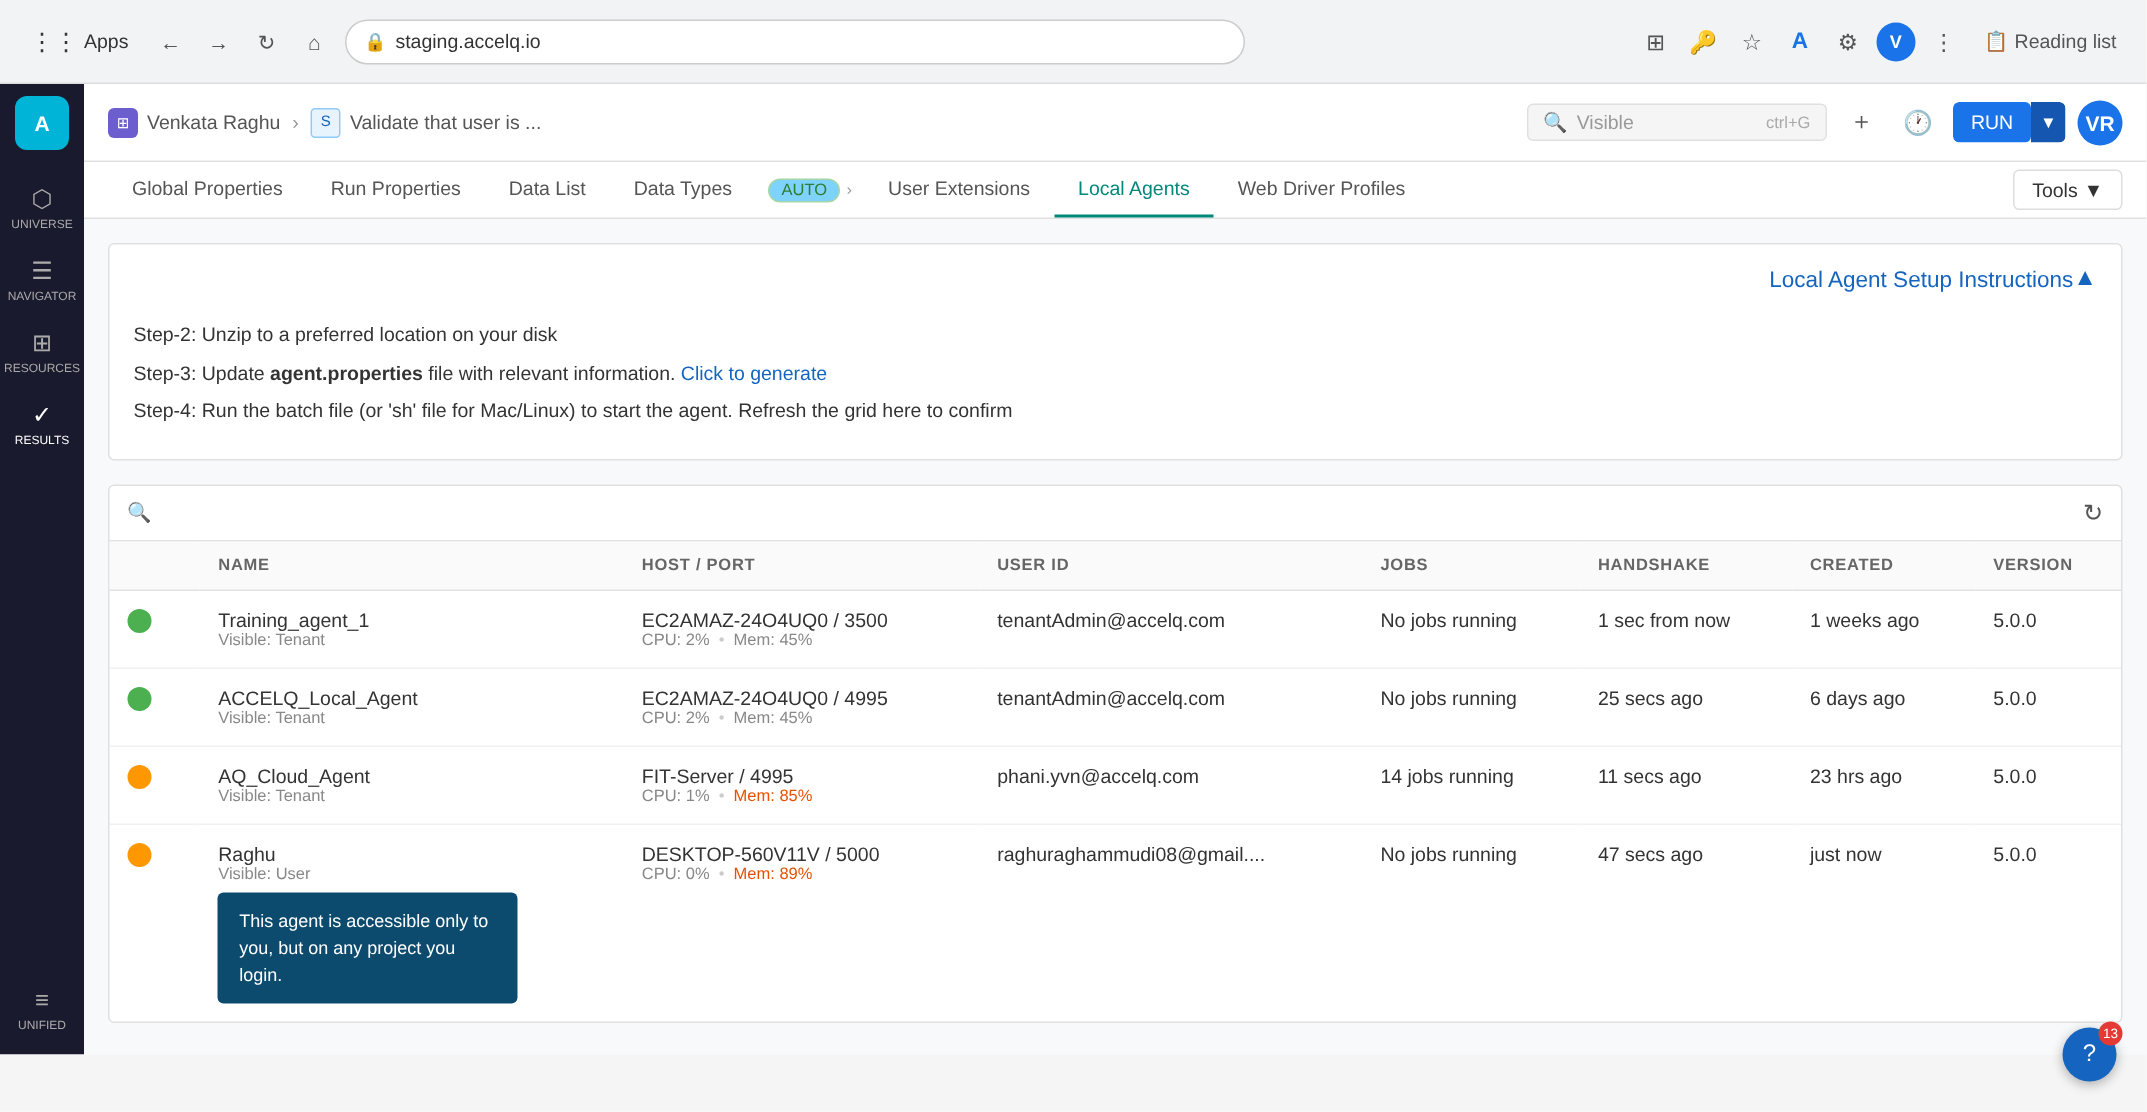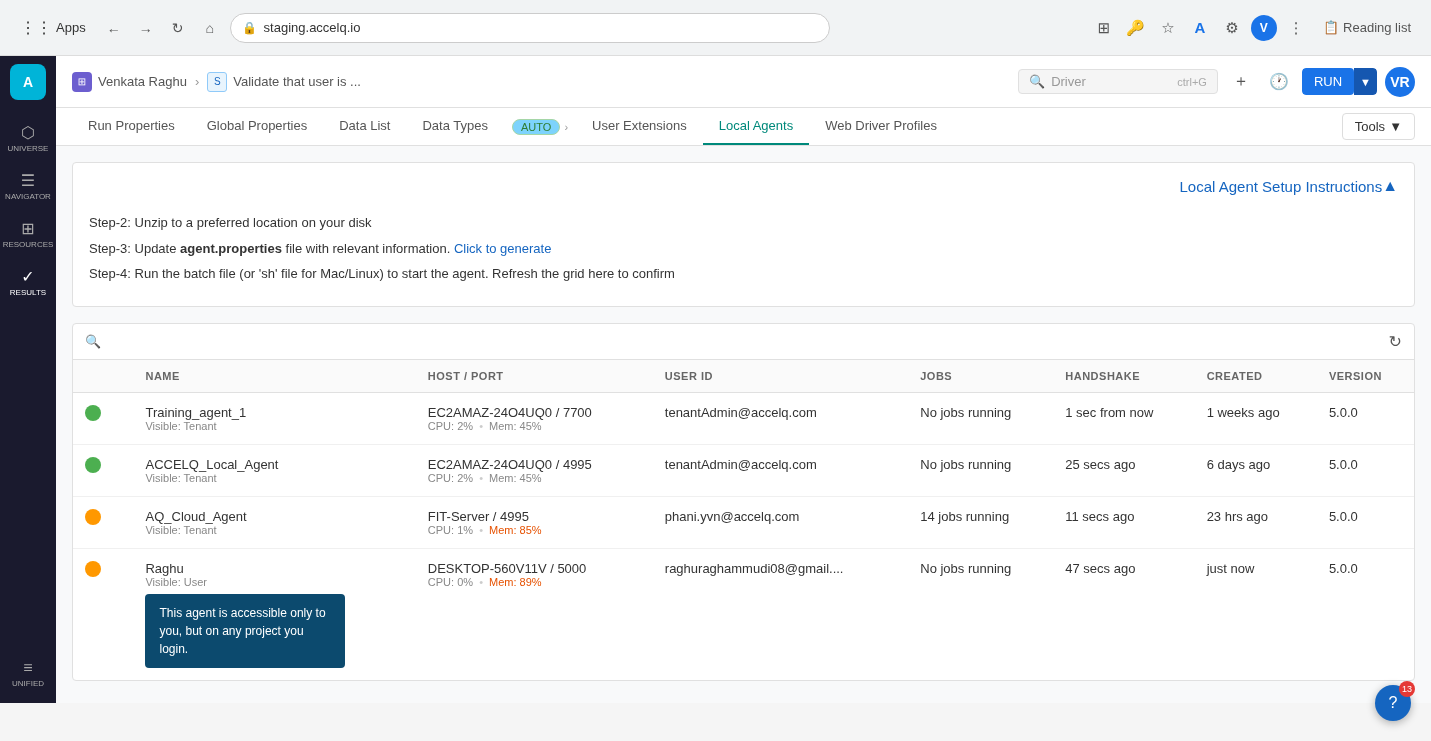--- a/index.html
+++ b/index.html
@@ -463,45 +463,45 @@
         <div class="breadcrumb-step">
           <div class="step-icon">S</div>
           <span>Validate that user is ...</span>
         </div>
       </div>
 
       <div class="header-spacer"></div>
 
       <div class="search-bar">
         <span>🔍</span>
-        <span>Driver</span>
+        <span>Visible</span>
         <span style="margin-left:auto; font-size:11px; color:#aaa;">ctrl+G</span>
       </div>
 
       <button class="header-btn">＋</button>
       <button class="header-btn">🕐</button>
 
       <div style="display:flex; border-radius:4px; overflow:hidden;">
         <button class="run-btn">
           <span>RUN</span>
         </button>
         <button class="run-btn-arrow">▼</button>
       </div>
 
       <div class="user-avatar">
         <span>VR</span>
       </div>
     </div>
 
     <div class="nav-tabs">
       <div class="nav-tab">
+        <span>Global Properties</span>
+      </div>
+      <div class="nav-tab">
         <span>Run Properties</span>
-      </div>
-      <div class="nav-tab">
-        <span>Global Properties</span>
       </div>
       <div class="nav-tab">
         <span>Data List</span>
       </div>
       <div class="nav-tab">
         <span>Data Types</span>
       </div>
       <div style="display:flex; align-items:center; padding: 0 8px;">
         <span class="auto-badge">AUTO</span>
         <span class="auto-arrow">›</span>
@@ -567,21 +567,21 @@
           <tr>
     <td>
       <span class="status-icon status-green"></span>
     </td>
     <td>
       <div class="agent-name">Training_agent_1</div>
       <div class="agent-visible">Visible: Tenant</div>
 
     </td>
     <td>
-      <div class="host-port">EC2AMAZ-24O4UQ0 / 7700</div>
+      <div class="host-port">EC2AMAZ-24O4UQ0 / 3500</div>
       <div class="cpu-mem">
         <span>CPU: 2%</span>
         <span class="dot">•</span>
         <span class="">Mem: 45%</span>
       </div>
     </td>
     <td>tenantAdmin@accelq.com</td>
     <td>No jobs running</td>
     <td>1 sec from now</td>
     <td>1 weeks ago</td>

